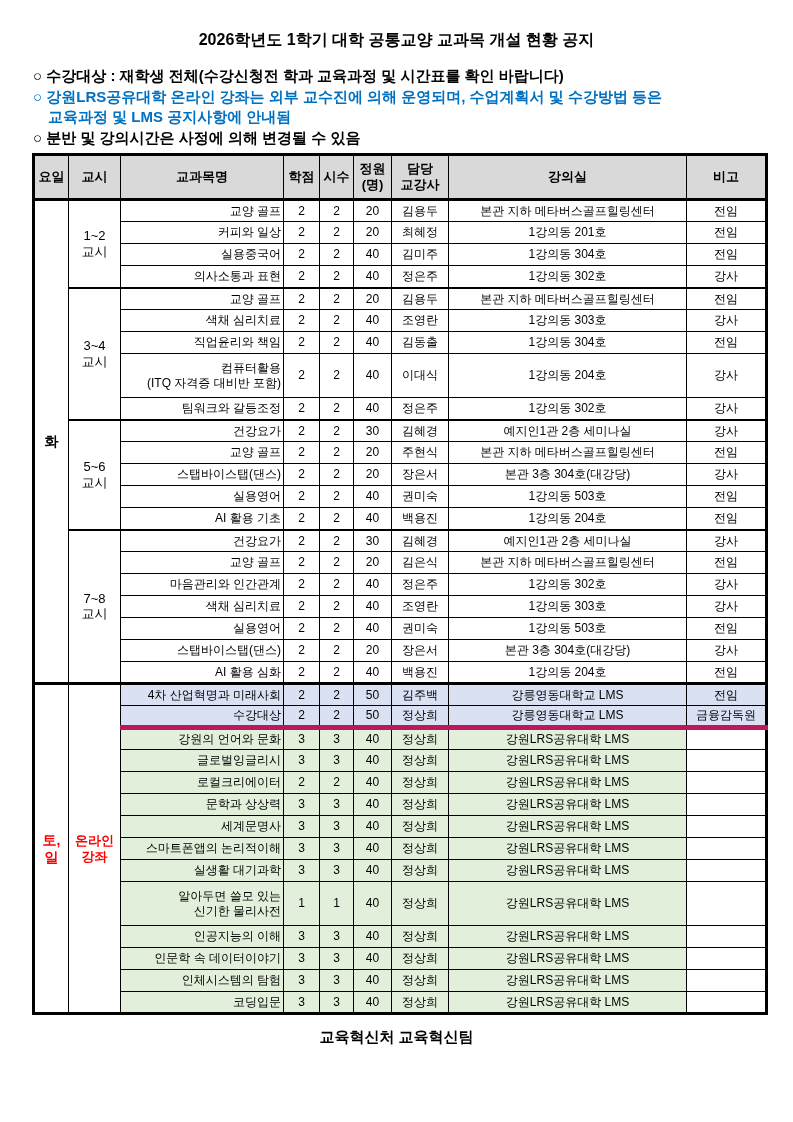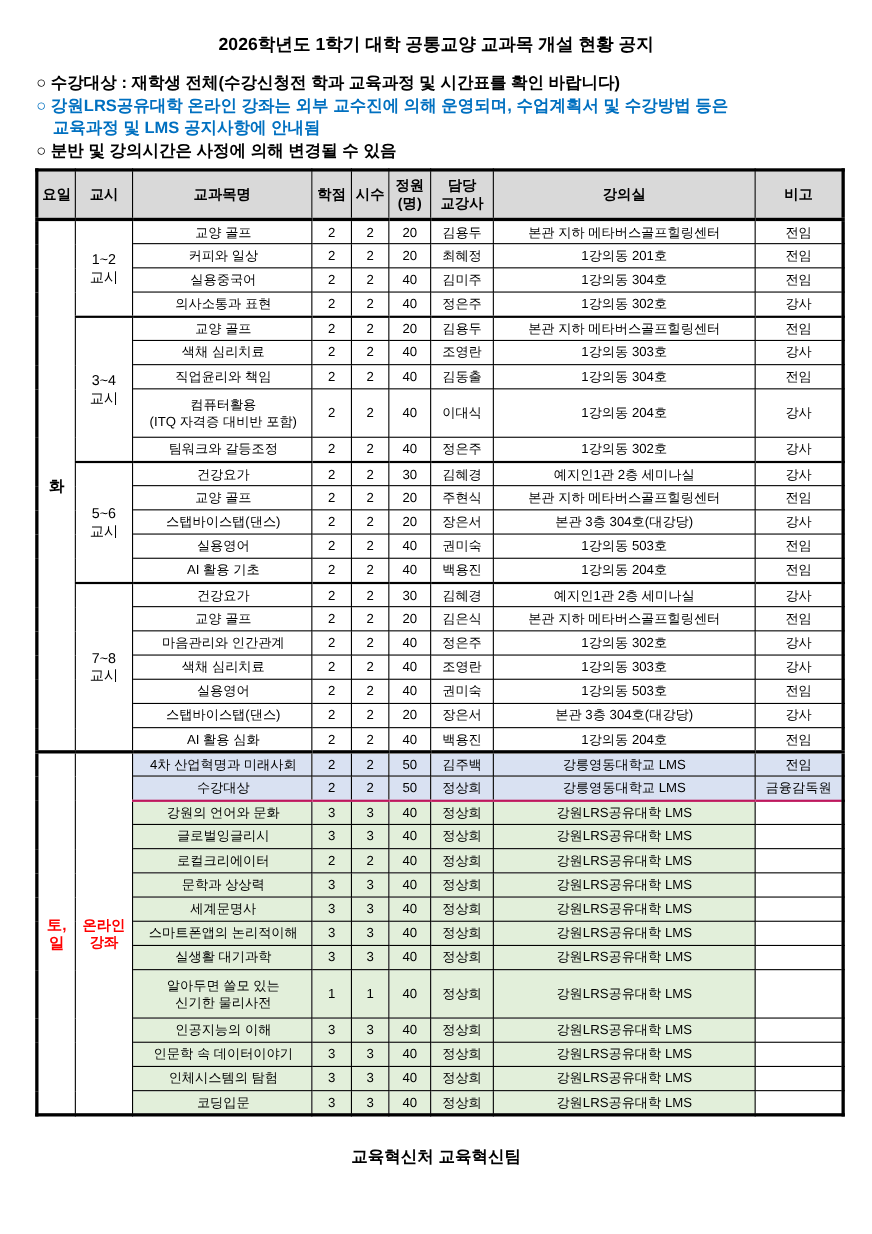--- a/index.html
+++ b/index.html
@@ -13,31 +13,31 @@
   .n-black { color:#000; }
   .n-blue  { color:var(--notice-blue); }
   .n-red   { color:var(--notice-red); font-style:italic; text-decoration:underline; }
   .ind-1 { padding-left:15px; }
   .ind-2 { padding-left:62px; }
 
   table.course-table { border-collapse:collapse; table-layout:fixed; width:733px; margin:3px 0 0 32px; border:3px solid #000; }
   .course-table th, .course-table td { border:1px solid #000; text-align:center; vertical-align:middle; padding:0 2px; font-size:12px; line-height:1.2; overflow:hidden; }
   .course-table thead th { background:var(--header-gray); font-size:13px; font-weight:bold; height:42px; white-space:pre-line; border-bottom:3px solid #000; }
   .course-table tbody tr { height:22px; }
-  td.name-cell { text-align:center; padding-left:4px; white-space:pre-line; }
+  td.name-cell { text-align:right; padding-left:4px; white-space:pre-line; }
   td.day-cell { font-size:14px; font-weight:bold; }
   td.period-cell { font-size:13px; white-space:pre-line; }
   .red-label { color:var(--notice-red); font-weight:bold; }
   .bg-blue { background:var(--row-blue); }
   .bg-green { background:var(--row-green); }
   tr.pg-first > td { border-top:2px solid #000; }
   tr.dg-first > td { border-top:3px solid #000; }
-  tr.bg-change > td { border-top:2px solid #be185d; }
-
-  .doc-footer { margin-top:27px; text-align:center; font-size:15px; font-weight:bold; }
+  tr.bg-change > td { border-top:5px solid #be185d; }
+
+  .doc-footer { margin-top:13px; text-align:center; font-size:15px; font-weight:bold; }
 </style>
 </head>
 <body>
 
 <div class="page">
   <h1 class="doc-title">2026학년도 1학기 대학 공통교양 교과목 개설 현황 공지</h1>
 
   <div class="notices" id="notices">
       <div class="notice-line n-black">○ 수강대상 : 재학생 전체(수강신청전 학과 교육과정 및 시간표를 확인 바랍니다)</div>
       <div class="notice-line n-blue">○ 강원LRS공유대학 온라인 강좌는 외부 교수진에 의해 운영되며, 수업계획서 및 수강방법 등은</div>

